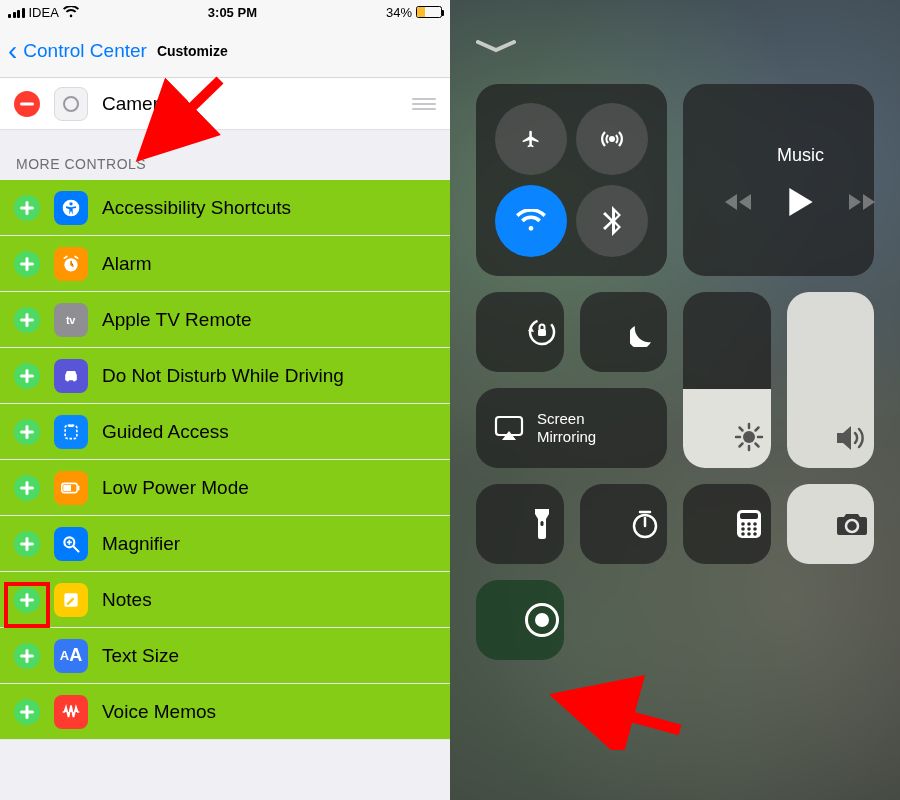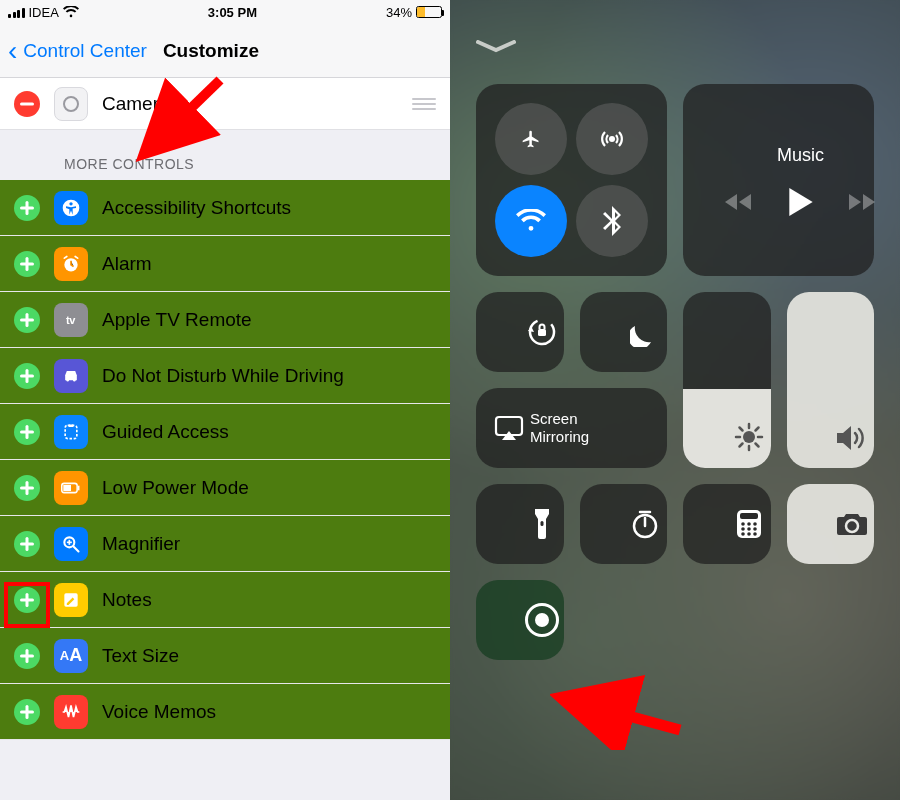--- a/index.html
+++ b/index.html
@@ -28,40 +28,40 @@
   .signal-bars span:nth-child(4){height:10px;}
   .battery-box { width:26px; height:12px; border:1px solid #000; border-radius:2.5px; position:relative; display:flex; align-items:center;}
   .battery-box::after{content:"";position:absolute;right:-3px;top:3px;width:2px;height:6px;background:#000;border-radius:0 1px 1px 0;}
   .battery-fill{height:100%;width:34%;background:#fdbc2c;border-radius:1.5px 0 0 1.5px;}
   .nav-bar {
     height: 54px; background:#f7f7f8; display:flex; align-items:center; padding:0 8px; gap:4px;
     border-bottom:1px solid #d6d6da;
   }
   .back-chevron { color:#007aff; font-size:28px; line-height:1; font-weight:300; margin-right:2px;}
   .back-label { color:#007aff; font-size:19px; }
-  .nav-title { font-size:19px; font-weight:600; margin-left:12px; }
+  .nav-title { font-size:14px; font-weight:600; margin-left:6px; }
   .current-row {
     height:52px; background:#fff; display:flex; align-items:center; padding:0 14px; gap:14px;
     border-bottom:1px solid #e0e0e4;
   }
   .remove-btn {
     width:26px; height:26px; border-radius:50%; background:#ff3b30; position:relative; flex:none;
   }
   .remove-btn::after{content:"";position:absolute;left:6px;right:6px;top:50%;height:3px;background:#fff;transform:translateY(-50%);border-radius:2px;}
   .camera-ic {
     width:34px;height:34px;border-radius:8px;background:#f2f2f4;border:1px solid #d9d9de;display:flex;align-items:center;justify-content:center;flex:none;
   }
   .camera-ic .lens{width:16px;height:16px;border:2.5px solid #9a9aa0;border-radius:50%;}
   .row-label { font-size:19px; flex:1; }
   .drag-handle { width:24px; display:flex; flex-direction:column; gap:3px; }
   .drag-handle span{height:2px;background:#c7c7cc;border-radius:1px;}
   .section-header {
-    padding:26px 16px 8px; font-size:14px; color:#6d6d72; letter-spacing:0.5px;margin-left:48px;
-  }
-  .list { background:#4d7c0f; }
+    padding:26px 16px 8px; font-size:14px; color:#6d6d72; letter-spacing:0.5px;
+  }
+  .list { background:#84cc16; }
   .item-row {
     height:56px; display:flex; align-items:center; padding:0 14px; gap:14px;
     border-bottom:1px solid #e6e6ea;
   }
   .add-btn {
     width:26px;height:26px;border-radius:50%;background:#4cd964;position:relative;flex:none;
   }
   .add-btn::before,.add-btn::after{content:"";position:absolute;background:#fff;border-radius:2px;}
   .add-btn::before{left:6px;right:6px;top:50%;height:3px;transform:translateY(-50%);}
   .add-btn::after{top:6px;bottom:6px;left:50%;width:3px;transform:translateX(-50%);}
@@ -104,21 +104,21 @@
   .music { grid-column:3 / span 2; grid-row:1 / span 2; height:192px; flex-direction:column; gap:22px; font-size:18px;}
   .music-controls{ display:flex; gap:36px; align-items:center; font-size:28px;}
   .music-controls .dim{opacity:0.35;}
   .lock-tile,.dnd-tile{ height:80px; font-size:30px;}
   .bright-tile,.vol-tile{ grid-row:span 2; height:176px; flex-direction:column; position:relative; overflow:hidden;}
   .bright-tile{background:rgba(30,30,30,0.72);}
   .bright-fill{position:absolute;left:0;right:0;bottom:0;height:45%;background:rgba(235,235,230,0.95);}
   .vol-tile{background:rgba(235,235,230,0.93);}
   .slider-icon{position:relative;z-index:2;font-size:26px;color:#555;margin-top:auto;margin-bottom:16px;}
   .bright-tile .slider-icon{color:#444;}
-  .mirror-tile{ grid-column:1/span 2;height:80px; gap:6px; font-size:15px; justify-content:flex-start; padding:0 18px;}
+  .mirror-tile{ grid-column:1/span 2;height:80px; gap:13px; font-size:15px; justify-content:flex-start; padding:0 18px;}
   .small-tile{height:80px;font-size:30px;}
   .record-tile{height:80px;background:rgba(20,60,30,0.72);}
   .rec-ic{width:34px;height:34px;border:3px solid #fff;border-radius:50%;display:flex;align-items:center;justify-content:center;}
   .rec-ic::after{content:"";width:14px;height:14px;background:#fff;border-radius:50%;}
   svg{display:block;}
 </style>
 </head>
 <body>
 
 <div class="left-pane">

